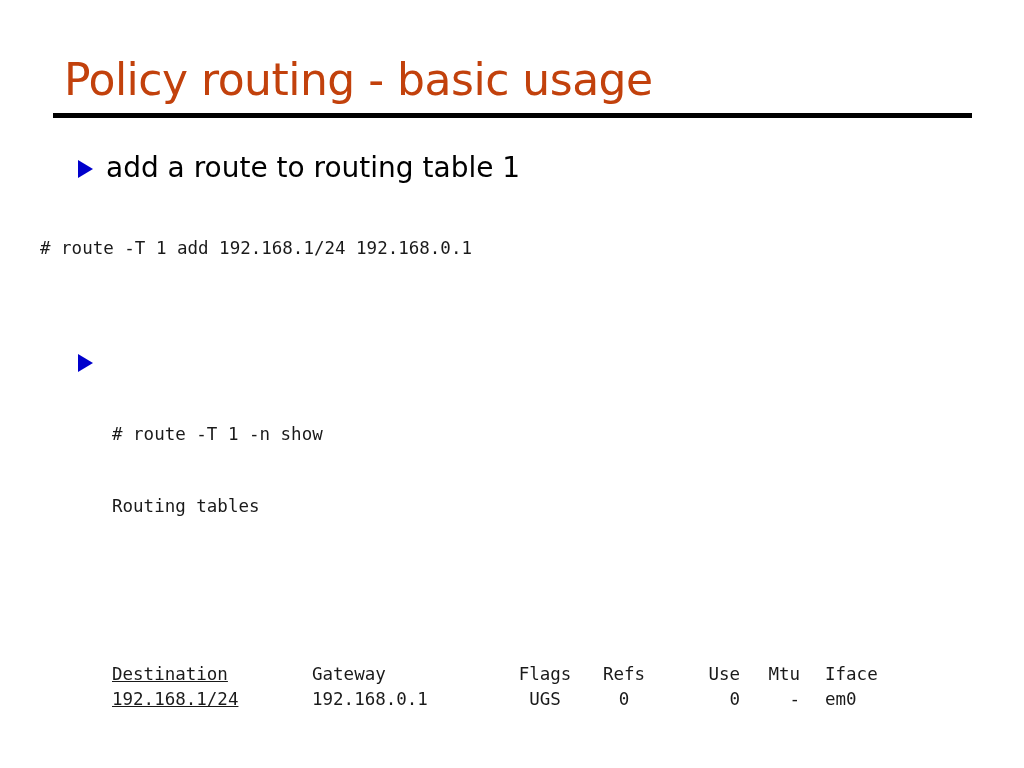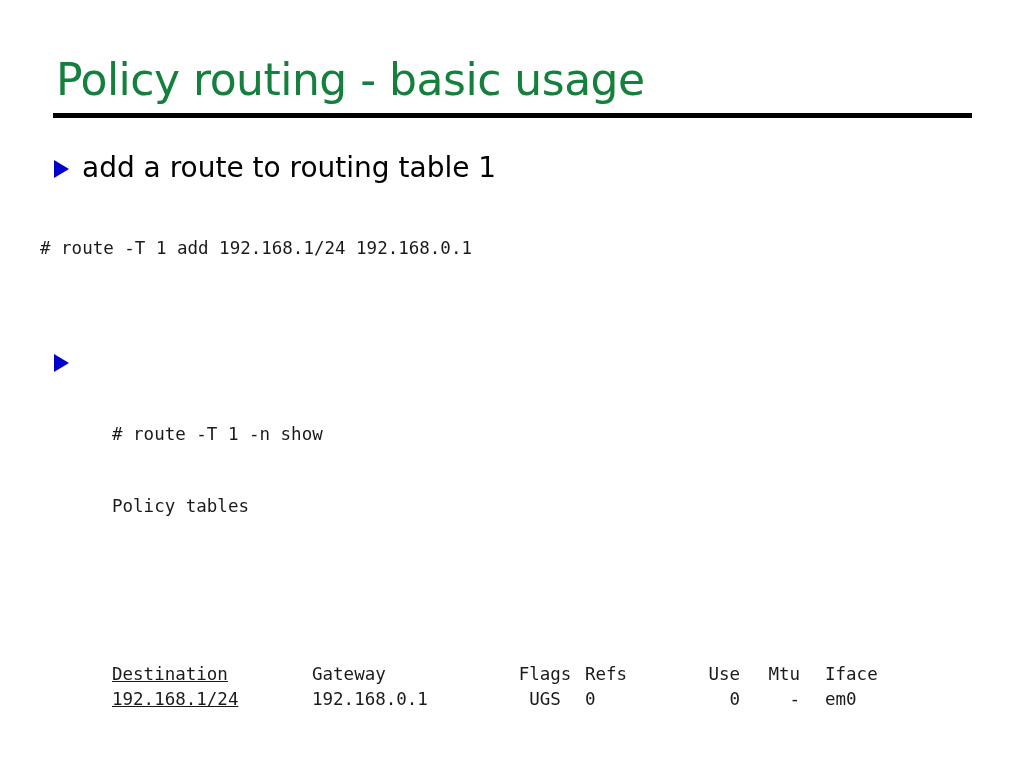--- a/index.html
+++ b/index.html
@@ -18,28 +18,28 @@
 
   #slide {
     position: absolute;
     inset: 0;
     background: #ffffff;
   }
 
   
   .slide-title {
     position: absolute;
-    left: 56px;
+    left: 64px;
     top: 52px;
     font-family: "DejaVu Sans", sans-serif;
     font-size: 44px;
     font-weight: 400;
     line-height: 56px;
     letter-spacing: -0.5px;
-    color: #15803d;
+    color: #c2410c;
     white-space: nowrap;
   }
   .title-rule {
     position: absolute;
     left: 53px;
     top: 113px;
     width: 919px;
     height: 5px;
     background: #000000;
   }
@@ -53,21 +53,21 @@
   }
 
   .block {
     position: relative;
   }
 
   .bullet-row {
     position: relative;
     display: flex;
     align-items: flex-start;
-    padding-left: 54px;
+    padding-left: 78px;
   }
   .bullet-marker {
     width: 0;
     height: 0;
     border-top: 9px solid transparent;
     border-bottom: 9px solid transparent;
     border-left: 15px solid #0000cc;
     flex: 0 0 auto;
     margin-top: 10px;
   }
@@ -104,21 +104,21 @@
     border-collapse: collapse;
   }
   .route-table td {
     padding: 0;
     white-space: pre;
     font-weight: 400;
   }
   .col-dest  { width: 200px; text-align: left; text-decoration: underline; }
   .col-gw    { width: 193px; text-align: left; }
   .col-flags { width: 80px;  text-align: center; }
-  .col-refs  { width: 78px;  text-align: left; }
+  .col-refs  { width: 78px;  text-align: center; }
   .col-use   { width: 77px;  text-align: right; }
   .col-mtu   { width: 60px;  text-align: right; }
   .col-iface { width: 80px;  text-align: left; padding-left: 25px !important; }
   .gap-md { height: 36px; }
 </style>
 </head>
 <body>
 
 <div id="slide">
 
@@ -138,21 +138,21 @@
     </div>
 
     <div class="gap-md"></div>
 
     <div class="block">
       <div class="bullet-row">
         <span class="bullet-marker"></span>
       </div>
       <div class="code-block indent-b">
         <div class="code-line"># route -T 1 -n show</div>
-        <div class="code-line">Policy tables</div>
+        <div class="code-line">Routing tables</div>
         <div class="code-line blank"></div>
 
         <table class="route-table">
           <tbody><tr>
             <td class="col-dest">Destination</td>
             <td class="col-gw">Gateway</td>
             <td class="col-flags">Flags</td>
             <td class="col-refs">Refs</td>
             <td class="col-use">Use</td>
             <td class="col-mtu">Mtu</td>

